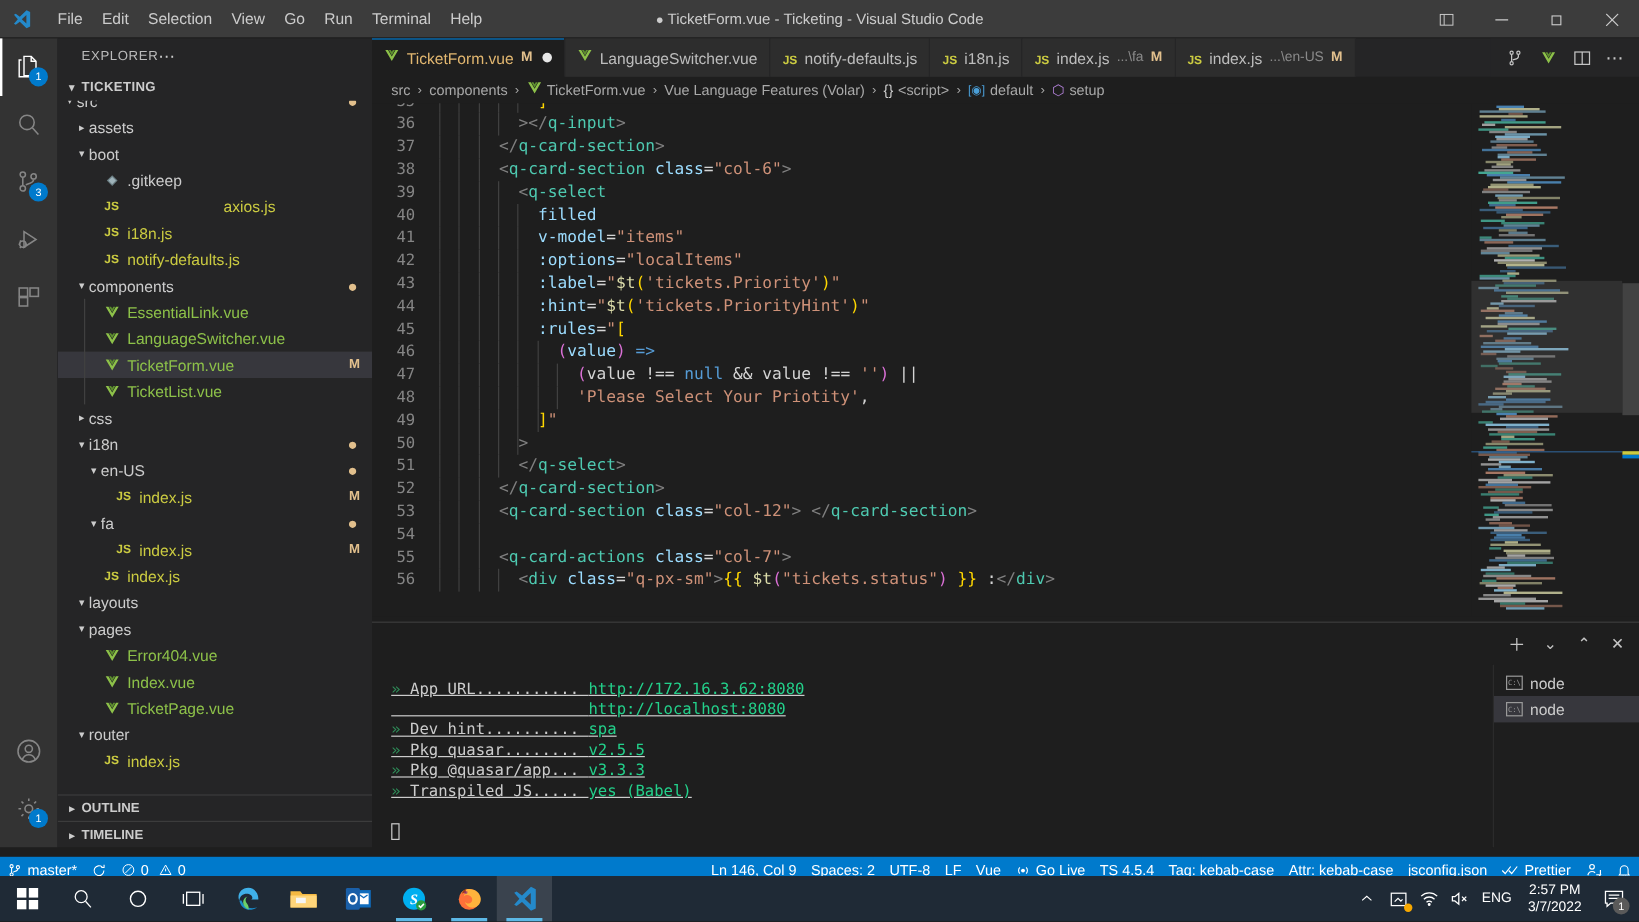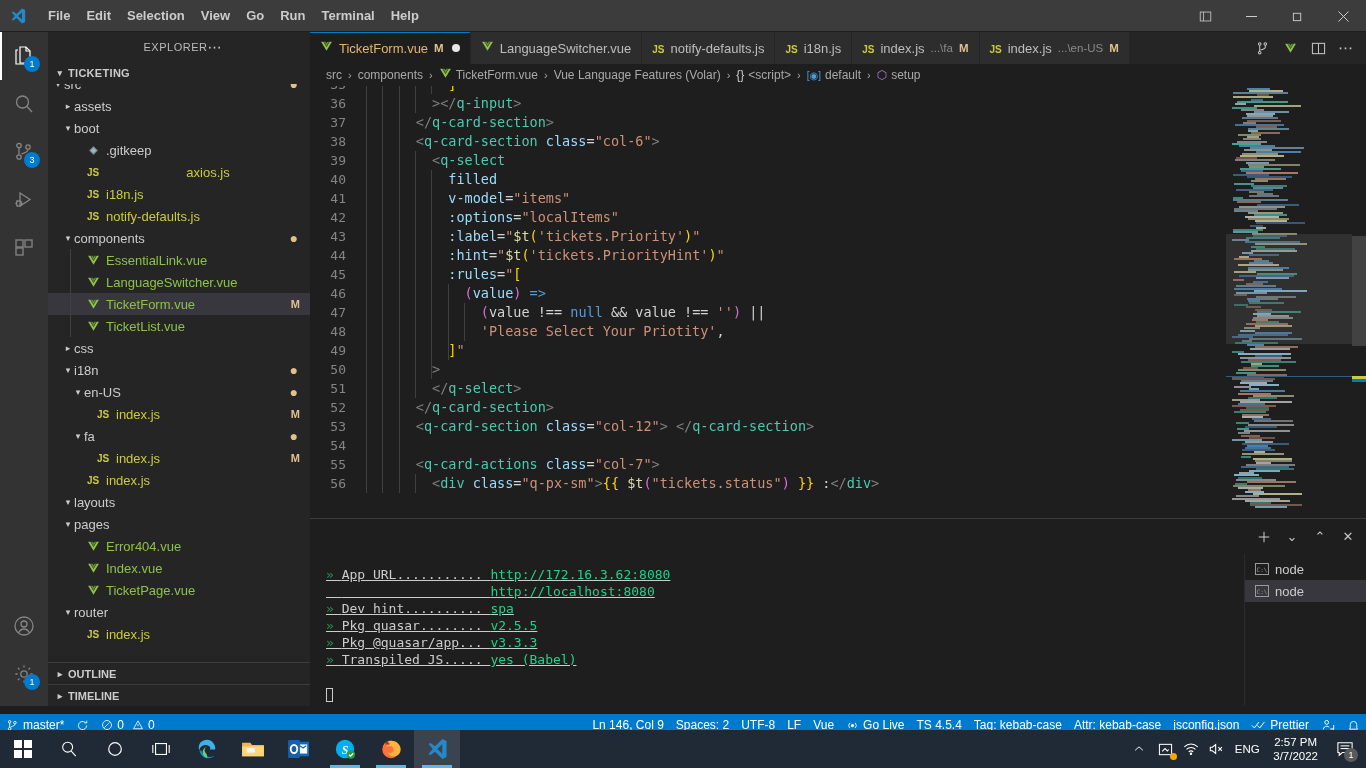--- a/index.html
+++ b/index.html
@@ -9,21 +9,21 @@
     background: #1e1e1e;
     font-family: "Liberation Sans", sans-serif;
     -webkit-font-smoothing: antialiased;
   }
   #app { position: relative; width: 1366px; height: 768px; }
 
   
   .titlebar {
     position: absolute; top: 0; left: 0; width: 1366px; height: 31px;
     background: #3c3c3c; display: flex; align-items: center;
-    color: #cccccc; font-size: 13px; font-weight: bold;
+    color: #cccccc; font-size: 13px;
   }
   .vs-logo { width: 36px; height: 32px; display: flex; align-items: center; justify-content: center; }
   .menu { display: flex; align-items: center; height: 32px; padding-left: 4px; }
   .menu-item {
     padding: 0 8px; height: 22px; line-height: 22px; font-size: 13px;
     color: #cccccc; cursor: default;
   }
   .title-center {
     position: absolute; left: 0; right: 0; text-align: center;
     font-size: 12.5px; color: #cccccc; pointer-events: none;
@@ -59,21 +59,21 @@
     font-family: "Liberation Sans", sans-serif;
   }
   .act-spacer { flex: 1; }
 
   
   .sidebar {
     position: absolute; top: 32px; left: 48px; width: 262px; height: 674px;
     background: #252526; color: #cccccc; overflow: hidden;
   }
   .sidebar-header {
-    height: 30px; display: flex; align-items: center; justify-content: center;
+    height: 30px; display: flex; align-items: center; justify-content: flex-start;
     padding: 0 12px 0 20px; font-size: 11px; letter-spacing: .5px; color: #bbbbbb;
   }
   .sb-dots { font-size: 14px; color: #cccccc; letter-spacing: 1px; }
   .section-title {
     height: 22px; display: flex; align-items: center; padding-left: 4px;
     font-size: 11px; font-weight: bold; color: #cccccc; letter-spacing: .3px;
   }
   .chev { width: 16px; text-align: center; font-size: 9px; color: #cccccc; display:inline-block; }
   .tree { position: relative; height: 582px; overflow: hidden; }
   .row {
@@ -253,20 +253,24 @@
     </div>
     <div class="menu">
       <div class="menu-item">File</div>
       <div class="menu-item">Edit</div>
       <div class="menu-item">Selection</div>
       <div class="menu-item">View</div>
       <div class="menu-item">Go</div>
       <div class="menu-item">Run</div>
       <div class="menu-item">Terminal</div>
       <div class="menu-item">Help</div>
+    </div>
+    <div class="title-center">
+      <span class="title-dot">●</span>
+      <span>TicketForm.vue - Ticketing - Visual Studio Code</span>
     </div>
     <div class="win-controls">
       <div class="win-btn">
         <svg width="13" height="13" viewBox="0 0 16 16">
             <rect x="1.5" y="2.5" width="13" height="11" fill="none" stroke="#cccccc"></rect>
             <line x1="5.5" y1="2.5" x2="5.5" y2="13.5" stroke="#cccccc"></line>
           </svg>
       </div>
       <div class="win-btn">
         <svg width="11" height="11" viewBox="0 0 11 11">

